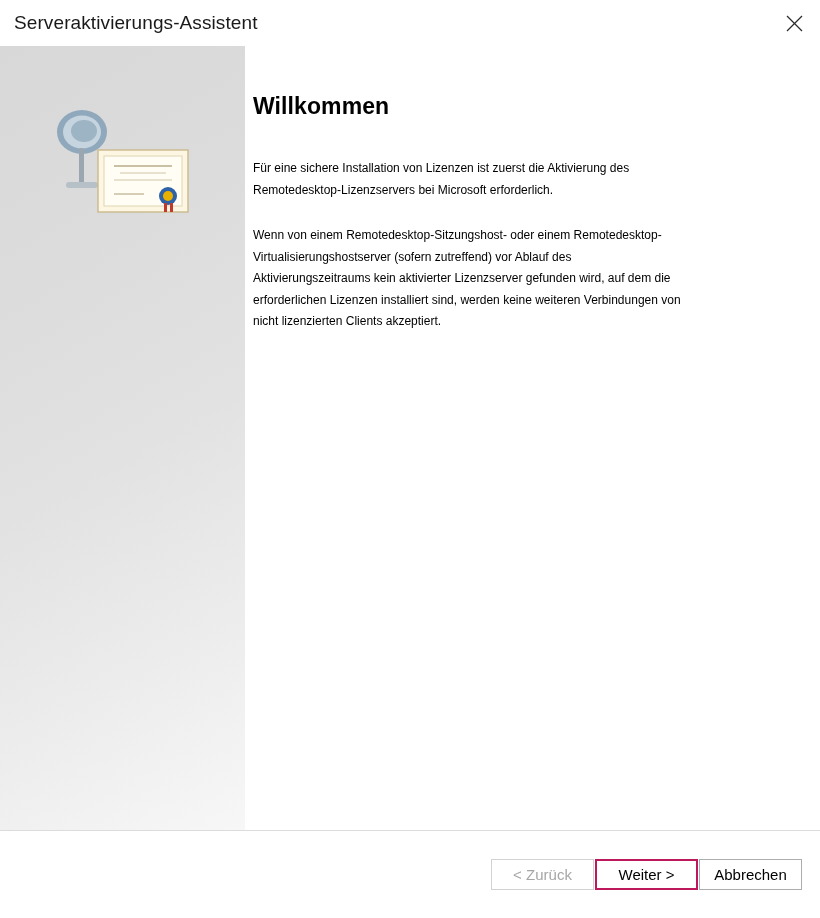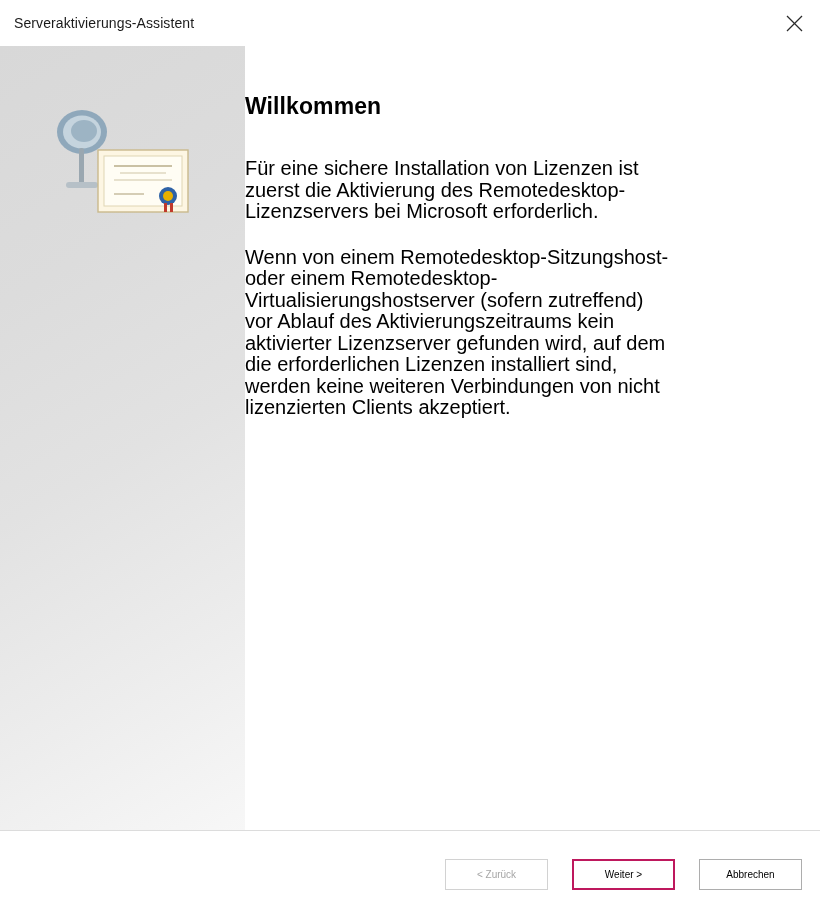--- a/index.html
+++ b/index.html
@@ -29,21 +29,21 @@
     height: 46px;
     min-height: 46px;
     background: #ffffff;
     display: flex;
     align-items: center;
     justify-content: space-between;
     padding: 0 0 0 14px;
     box-sizing: border-box;
   }
   .titlebar-title {
-    font-size: 14px;
+    font-size: 19px;
     color: #1a1a1a;
     letter-spacing: 0.1px;
     white-space: nowrap;
   }
   .close-button {
     width: 52px;
     height: 44px;
     display: flex;
     align-items: center;
     justify-content: center;
@@ -70,34 +70,34 @@
   .sidebar-art {
     position: absolute;
     left: 40px;
     top: 58px;
     width: 160px;
     height: 125px;
   }
 
   .content {
     flex: 1 1 auto;
-    padding: 47px 40px 0 0;
+    padding: 47px 40px 0 8px;
     box-sizing: border-box;
   }
 
   .page-title {
     font-size: 23px;
     font-weight: bold;
     color: #000000;
     margin: 0 0 38px 0;
     letter-spacing: 0.1px;
   }
 
   .para {
-    font-size: 20px;
+    font-size: 12px;
     line-height: 21.5px;
     color: #000000;
     margin: 0 0 24px 0;
     max-width: 430px;
   }
   .para:last-child { margin-bottom: 8px; }
 
   
   .footer {
     height: 88px;
@@ -108,26 +108,26 @@
     align-items: center;
     justify-content: flex-end;
     padding-right: 18px;
     box-sizing: border-box;
   }
   .btn {
     height: 31px;
     min-width: 103px;
     padding: 0 10px;
     font-family: "Liberation Sans", sans-serif;
-    font-size: 10px;
+    font-size: 15px;
     color: #000000;
     background: #ffffff;
     border: 1px solid #adadad;
     border-radius: 0;
-    margin-left: 24px;
+    margin-left: 1px;
     box-sizing: border-box;
     cursor: default;
     display: inline-flex;
     align-items: center;
     justify-content: center;
   }
   .btn.disabled {
     color: #a6a6a6;
     border-color: #d2d2d2;
     background: #ffffff;

